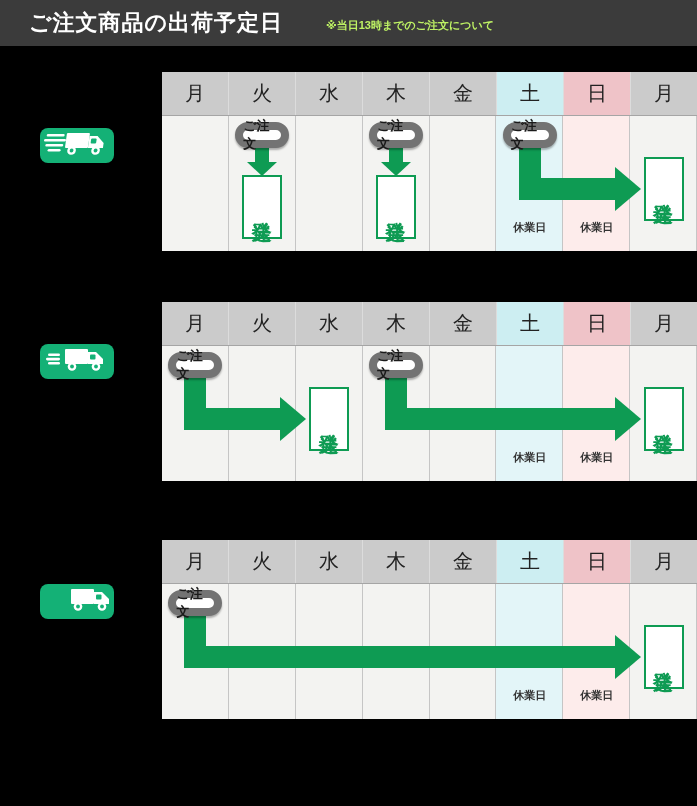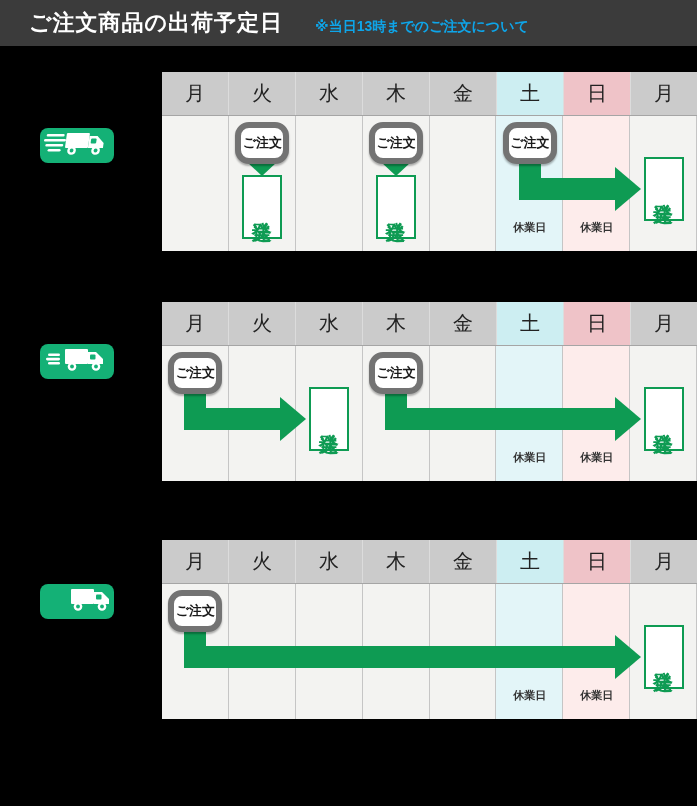--- a/index.html
+++ b/index.html
@@ -9,21 +9,21 @@
   }
   
   .topbar{
     position:absolute;left:0;top:0;width:697px;height:46px;
     display:flex;align-items:center;padding-left:17px;box-sizing:border-box;
   }
   .topbar h1{
     margin:12px;font-size:22px;font-weight:bold;color:#fff;letter-spacing:1px;line-height:1;
   }
   .topbar p{
-    margin:0 0 0 20px;padding-top:5px;font-size:14px;font-weight:bold;color:#0ea5e9;line-height:1;
+    margin:0 0 0 31px;padding-top:5px;font-size:11px;font-weight:bold;color:#bef264;line-height:1;
   }
   
   .truck-badge{
     position:absolute;width:74px;height:35px;border-radius:8px;
     display:flex;align-items:center;justify-content:center;
   }
   
   .sched{position:absolute;}
   .thead{display:flex;height:43px;border-bottom:1px solid #a5a5a5;}
   .th{
@@ -33,22 +33,22 @@
   .th:last-child{border-right:none;}
   .tbody{position:relative;display:flex;height:135px;}
   .td{flex:1;border-right:1px solid #c5c5c5;box-sizing:border-box;}
   .td:last-child{border-right:none;}
   
   .closed{
     position:absolute;top:104px;text-align:center;
     font-size:11px;font-weight:bold;color:#333;z-index:1;
   }
   .pill{
-    position:absolute;top:6px;width:54px;height:42px;box-sizing:border-box;
-    background:#fff;border:6px solid #737373;border-radius:14px;
+    position:absolute;top:6px;width:54px;height:26px;box-sizing:border-box;
+    background:#fff;border:8px solid #737373;border-radius:14px;
     display:flex;align-items:center;justify-content:center;
     font-size:13px;font-weight:bold;color:#1a1a1a;z-index:5;
     box-shadow:0 2px 2px rgba(0,0,0,0.3);
   }
   .shaft{position:absolute;z-index:2;}
   .head{position:absolute;width:0;height:0;z-index:2;}
   .ship{
     position:absolute;width:40px;height:64px;box-sizing:border-box;
     background:#fff;border:2px solid;z-index:4;
     display:flex;align-items:center;justify-content:center;

